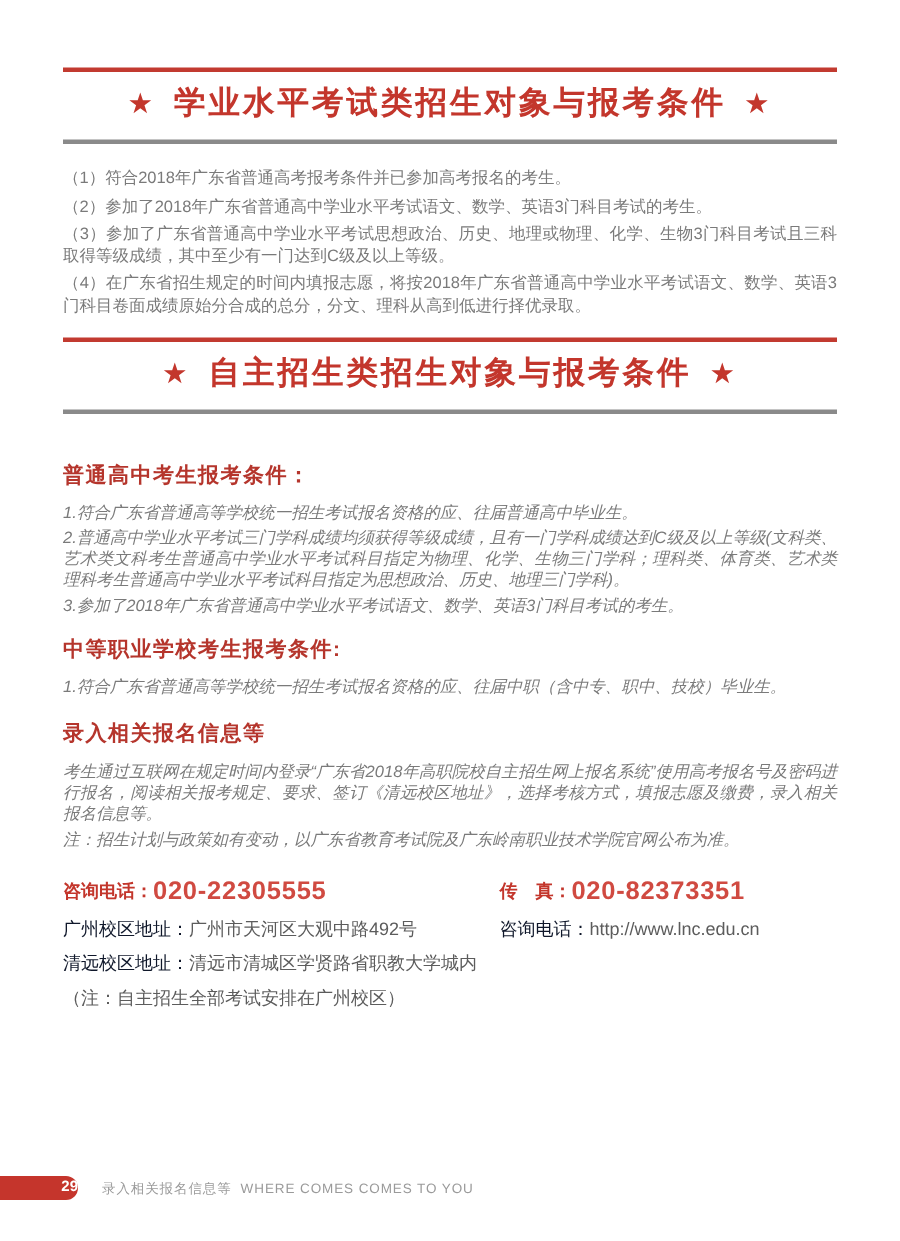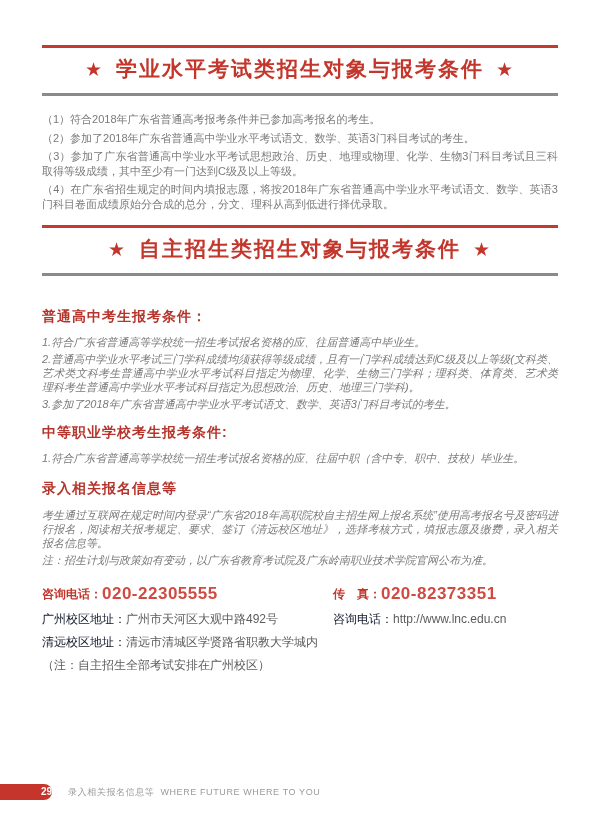--- a/index.html
+++ b/index.html
@@ -181,15 +181,15 @@
         <span class="lbl">咨询电话：</span><span>http://www.lnc.edu.cn</span>
       </div>
     </div>
   </div>
 
 </div>
 
 <div class="footer">
   <div class="page-pill">29</div>
   <div class="footer-slogan">
-    <span>录入相关报名信息等</span><span class="en">WHERE FUTURE WHERE TO YOU</span>
+    <span>录入相关报名信息等</span><span class="en">WHERE COMES COMES TO YOU</span>
   </div>
 </div>
 
 </body></html>

